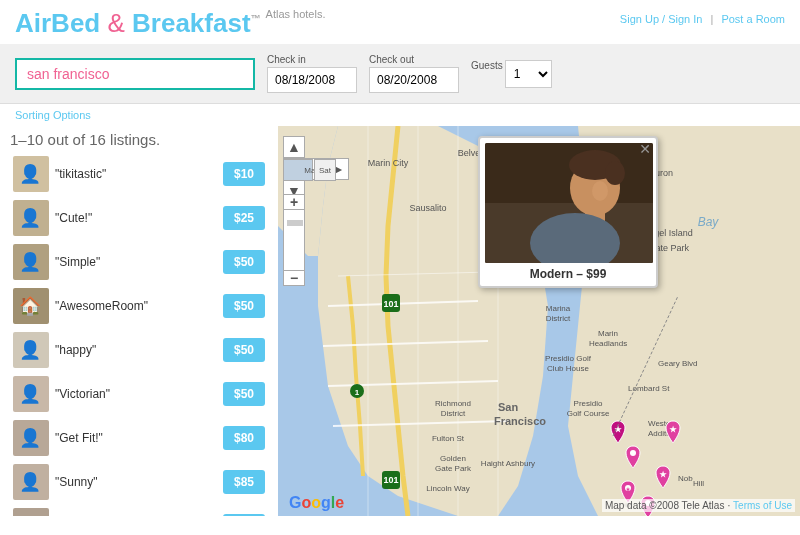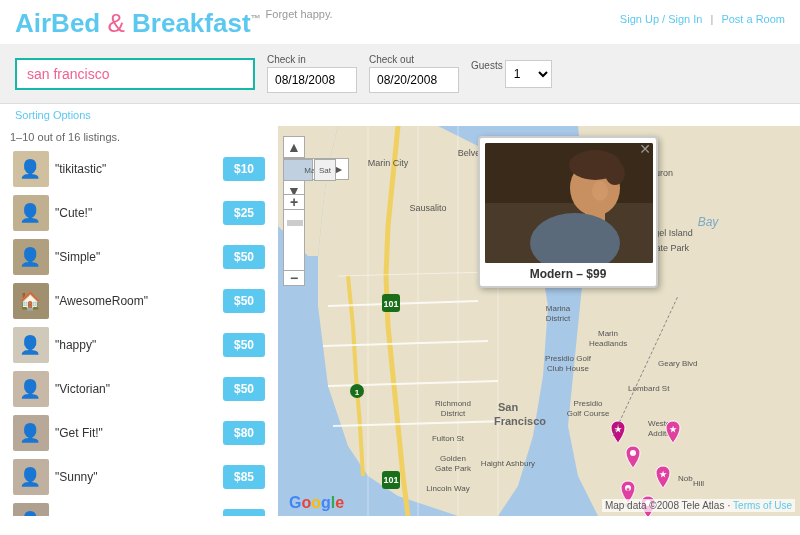--- a/index.html
+++ b/index.html
@@ -96,21 +96,21 @@
     }
 
     
     #listings-panel {
       width: 278px;
       overflow-y: auto;
       padding: 5px 10px;
       background: #fff;
     }
     #results-count {
-      font-size: 11px;
+      font-size: 15px;
       color: #666;
       margin-bottom: 6px;
     }
     .listing-item {
       display: flex;
       align-items: center;
       margin-bottom: 4px;
       gap: 6px;
     }
     .listing-thumb {
@@ -307,21 +307,21 @@
     .listing-item { padding: 2px 3px; cursor: pointer; }
   </style>
 </head>
 <body>
 
 <div id="header">
   <div id="logo-area">
     <div id="logo">
       <span class="air">AirBed</span><span class="amp"> &amp; </span><span class="breakfast">Breakfast</span><sup>™</sup>
     </div>
-    <div id="tagline">Forget happy.</div>
+    <div id="tagline">Atlas hotels.</div>
   </div>
   <div id="header-links">
     <a href="#">Sign Up / Sign In</a>
     <span>|</span>
     <a href="#">Post a Room</a>
   </div>
 </div>
 
 <div id="search-bar">
   <input type="text" id="location-input" value="san francisco" style="">

